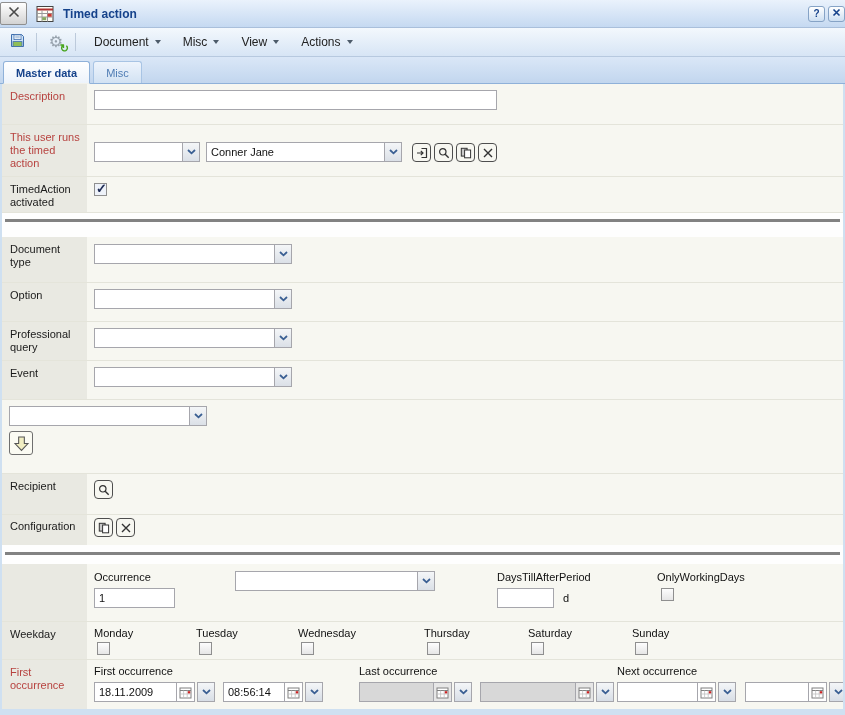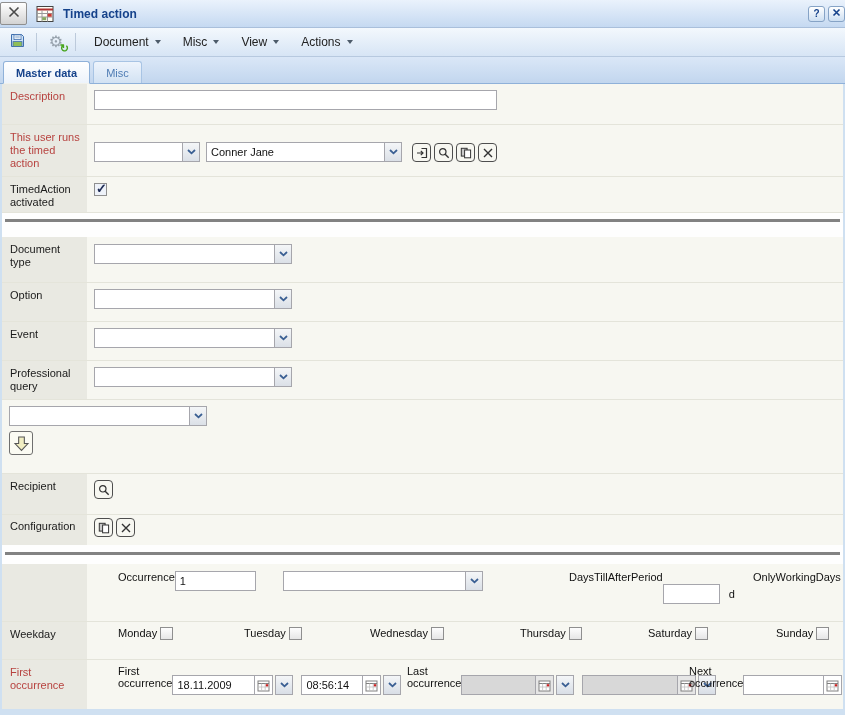--- a/index.html
+++ b/index.html
@@ -117,21 +117,21 @@
   }
   .chevbtn {
     width:18px; height:20px; border:1px solid #a6a6ac; margin-left:2px;
     background:linear-gradient(#f4f6f8,#d8dee6);
     display:flex; align-items:center; justify-content:center;
   }
   .dwidget.disabled .tinput { background:#d8d8d8; }
   .dwidget.disabled .calbtn { background:#e6e6e6; }
 
   .glabel { font-size:11px; color:#111; margin-bottom:5px; }
-  .group { display:flex; flex-direction:row;margin-left:24px; }
+  .group { display:flex; flex-direction:column; }
   .hflex { display:flex; }
 </style>
 </head>
 <body>
 
 <div class="window">
 
   <div class="titlebar">
     <div class="btn-close-left">
       <span>
@@ -297,35 +297,35 @@
           <span class="trigger">
             <svg width="9" height="6" viewBox="0 0 9 6">
                 <path d="M1 1 L4.5 4.3 L8 1" fill="none" stroke="#3a5f93" stroke-width="1.8"></path>
               </svg>
           </span>
         </div>
       </div>
     </div>
 
     <div class="frow" style="height:39px">
-      <div class="flabel">Event</div>
+      <div class="flabel">Professional query</div>
       <div class="fcontent" style="padding-top:6px">
         <div class="combo" style="width:198px">
           <span class="combo-value"></span>
           <span class="trigger">
             <svg width="9" height="6" viewBox="0 0 9 6">
                 <path d="M1 1 L4.5 4.3 L8 1" fill="none" stroke="#3a5f93" stroke-width="1.8"></path>
               </svg>
           </span>
         </div>
       </div>
     </div>
 
     <div class="frow" style="height:39px">
-      <div class="flabel">Professional query</div>
+      <div class="flabel">Event</div>
       <div class="fcontent" style="padding-top:6px">
         <div class="combo" style="width:198px">
           <span class="combo-value"></span>
           <span class="trigger">
             <svg width="9" height="6" viewBox="0 0 9 6">
                 <path d="M1 1 L4.5 4.3 L8 1" fill="none" stroke="#3a5f93" stroke-width="1.8"></path>
               </svg>
           </span>
         </div>
       </div>

